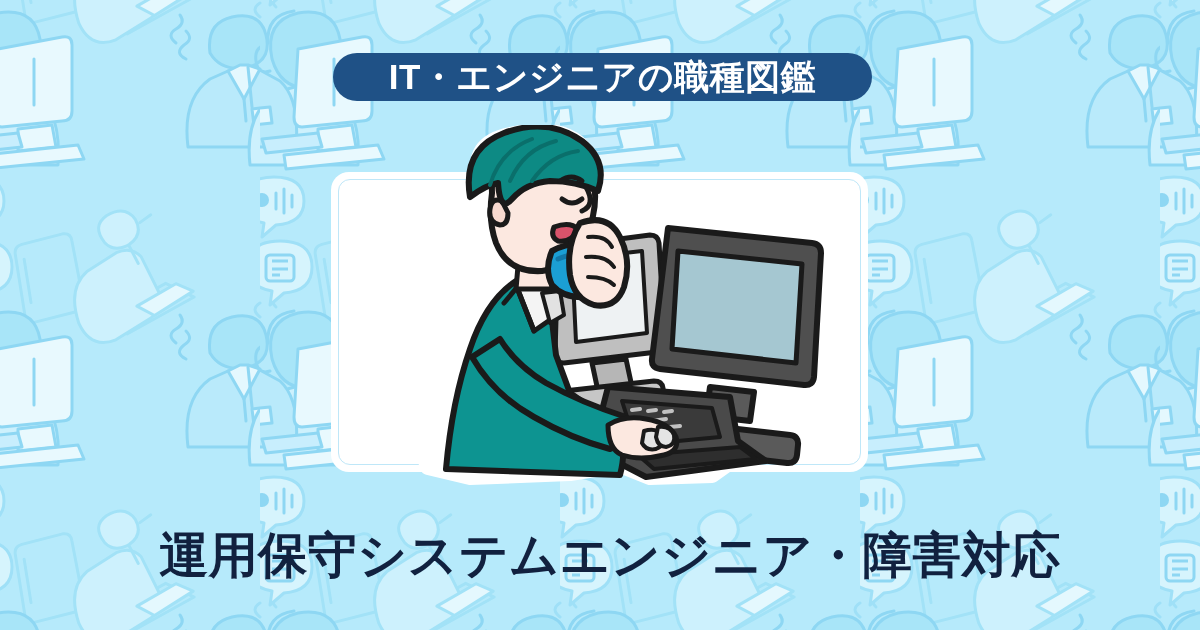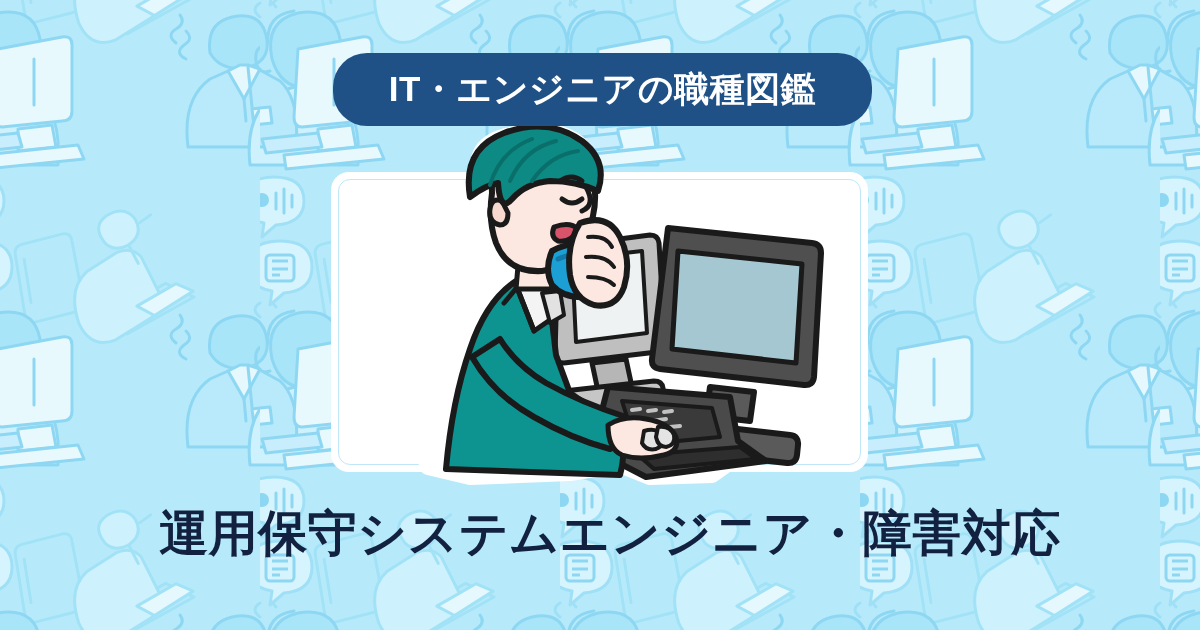--- a/index.html
+++ b/index.html
@@ -35,21 +35,21 @@
     width: 1200px;
     height: 630px;
   }
 
   
   #badge {
     position: absolute;
     left: 333px;
     top: 53px;
     width: 539px;
-    height: 73px;
+    height: 48px;
     border-radius: 34px;
     background: #1f5186;
     display: flex;
     align-items: center;
     justify-content: center;
     box-sizing: border-box;
     z-index: 5;
   }
   #badge-label {
     color: #ffffff;
@@ -100,21 +100,20 @@
   }
 
   
   #main-title {
     position: absolute;
     left: 0;
     right: 0;
     top: 497px;
     height: 74px;
     display: flex;
-    align-items: center;
     justify-content: center;
     z-index: 5;
     padding-left: 20px;
   }
   #main-title-text {
     color: #11213f;
     font-size: 49px;
     font-weight: 700;
     line-height: 1.05;
     letter-spacing: 0.5px;

